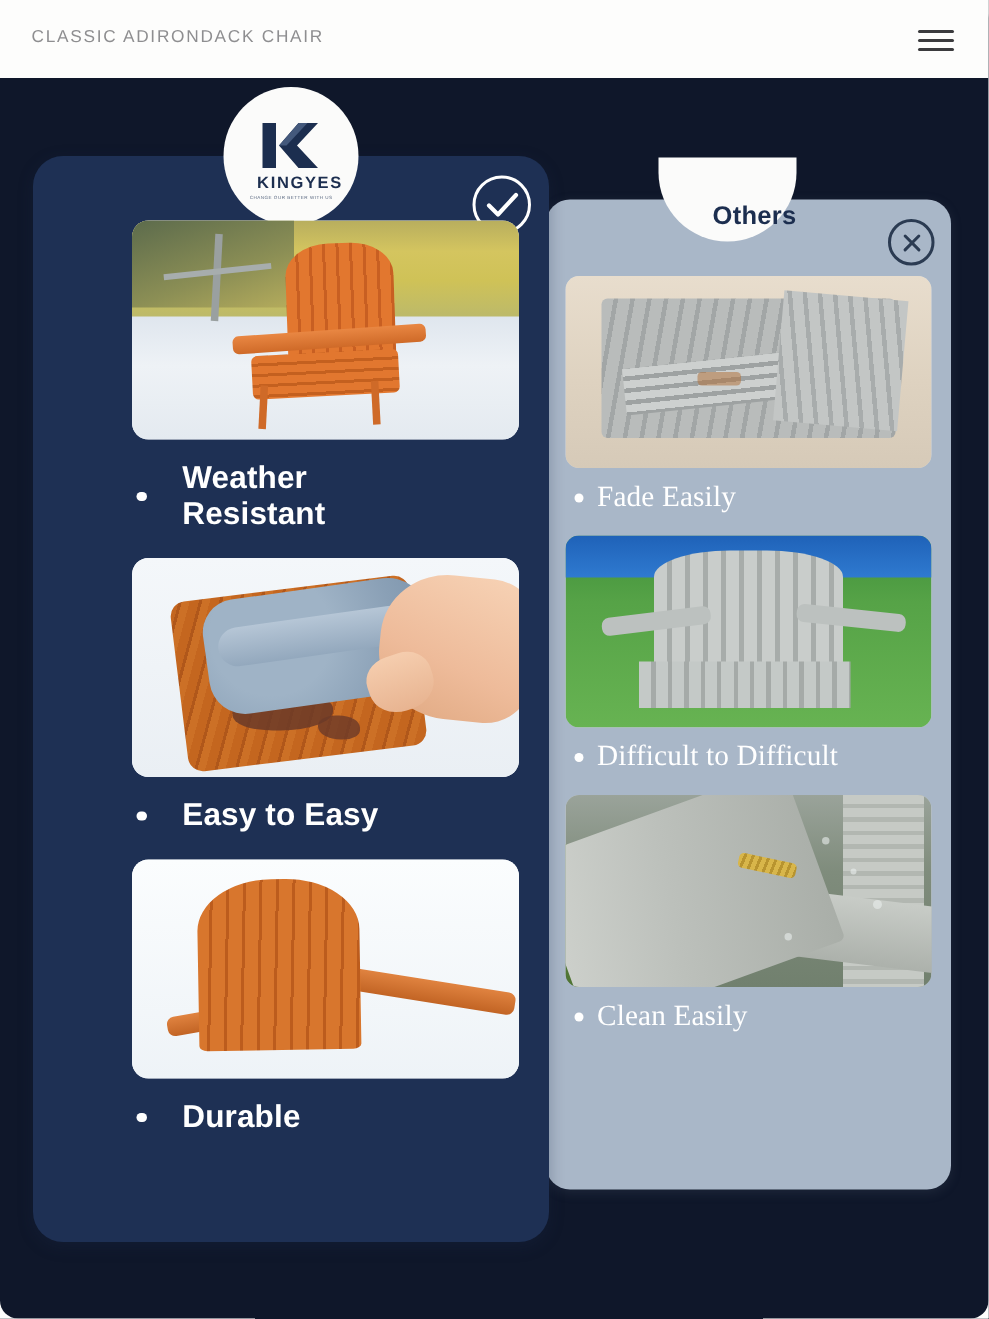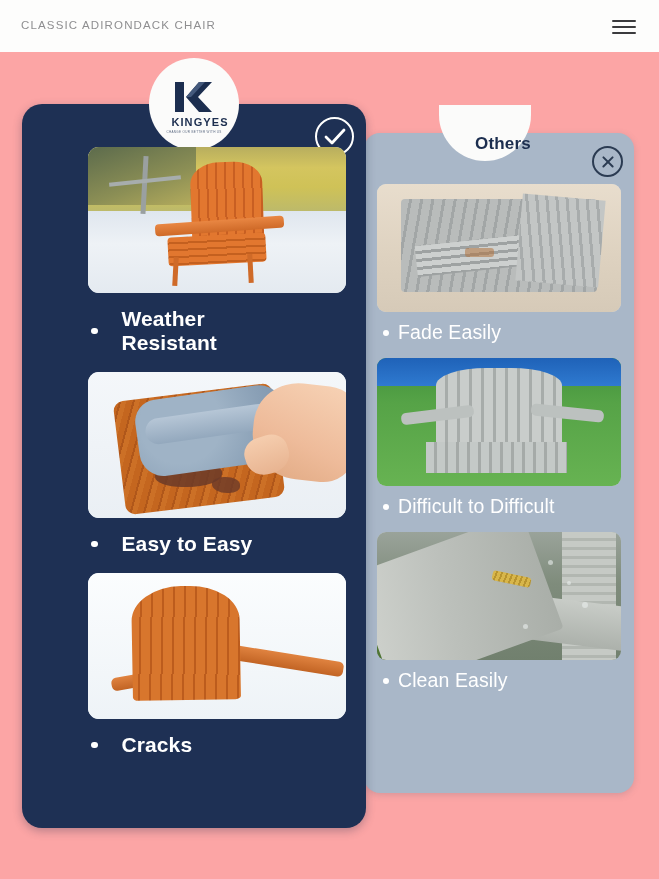--- a/index.html
+++ b/index.html
@@ -2,21 +2,21 @@
 <html><head>
 <meta charset="utf-8">
 <style>
   * { box-sizing: border-box; margin: 0; padding: 0; }
   html, body {
     width: 659px; height: 879px;
     background: #fdfdfc;
     font-family: "Liberation Sans", sans-serif;
     overflow: hidden;
   }
-  .page { position: relative; width: 659px; height: 879px; background: #fca5a5; }
+  .page { position: relative; width: 659px; height: 879px; background: #0f172a; border-radius: 12px; }
 
   
   .topbar {
     position: absolute; left: 0; top: 0; width: 659px; height: 52px;
     background: #fdfdfc;
   }
   .topbar-title {
     position: absolute; left: 21px; top: 19px;
     font-size: 11.5px; letter-spacing: 1.15px; color: #8e8e90;
     font-family: "Liberation Sans", sans-serif; white-space: nowrap;
@@ -66,21 +66,21 @@
 
   .others-list { position: absolute; left: 0; top: 51px; width: 270px; }
   .o-item { margin-bottom: 14px; padding: 0 13px; }
   .o-thumb {
     width: 244px; height: 128px; border-radius: 9px; overflow: hidden;
     position: relative; background: #cfd6dd;
   }
   .o-label {
     margin-top: 9px; padding-left: 6px;
     font-size: 19.5px; color: #ffffff; letter-spacing: 0.1px;
-    display: flex; align-items: center; gap: 9px;
+    display: flex; align-items: center; gap: 9px; font-family: Liberation Serif, serif;
   }
   .o-label .dot {
     width: 6px; height: 6px; border-radius: 50%; background: #fff;
     flex: 0 0 auto;
   }
 
   
   .panel-kingyes {
     position: absolute; left: 22px; top: 104px;
     width: 344px; height: 724px;
@@ -430,20 +430,20 @@
         <div class="k-thumb">
           <div class="ph">
             <div class="sc-white"></div>
             <div class="armL"></div>
             <div class="armR"></div>
             <div class="fanback"></div>
           </div>
         </div>
         <div class="k-label">
           <span class="dot"></span>
-          <span>Cracks</span>
+          <span>Durable</span>
         </div>
       </div>
 
     </div>
   </div>
 
 </div>
 
 </body></html>

